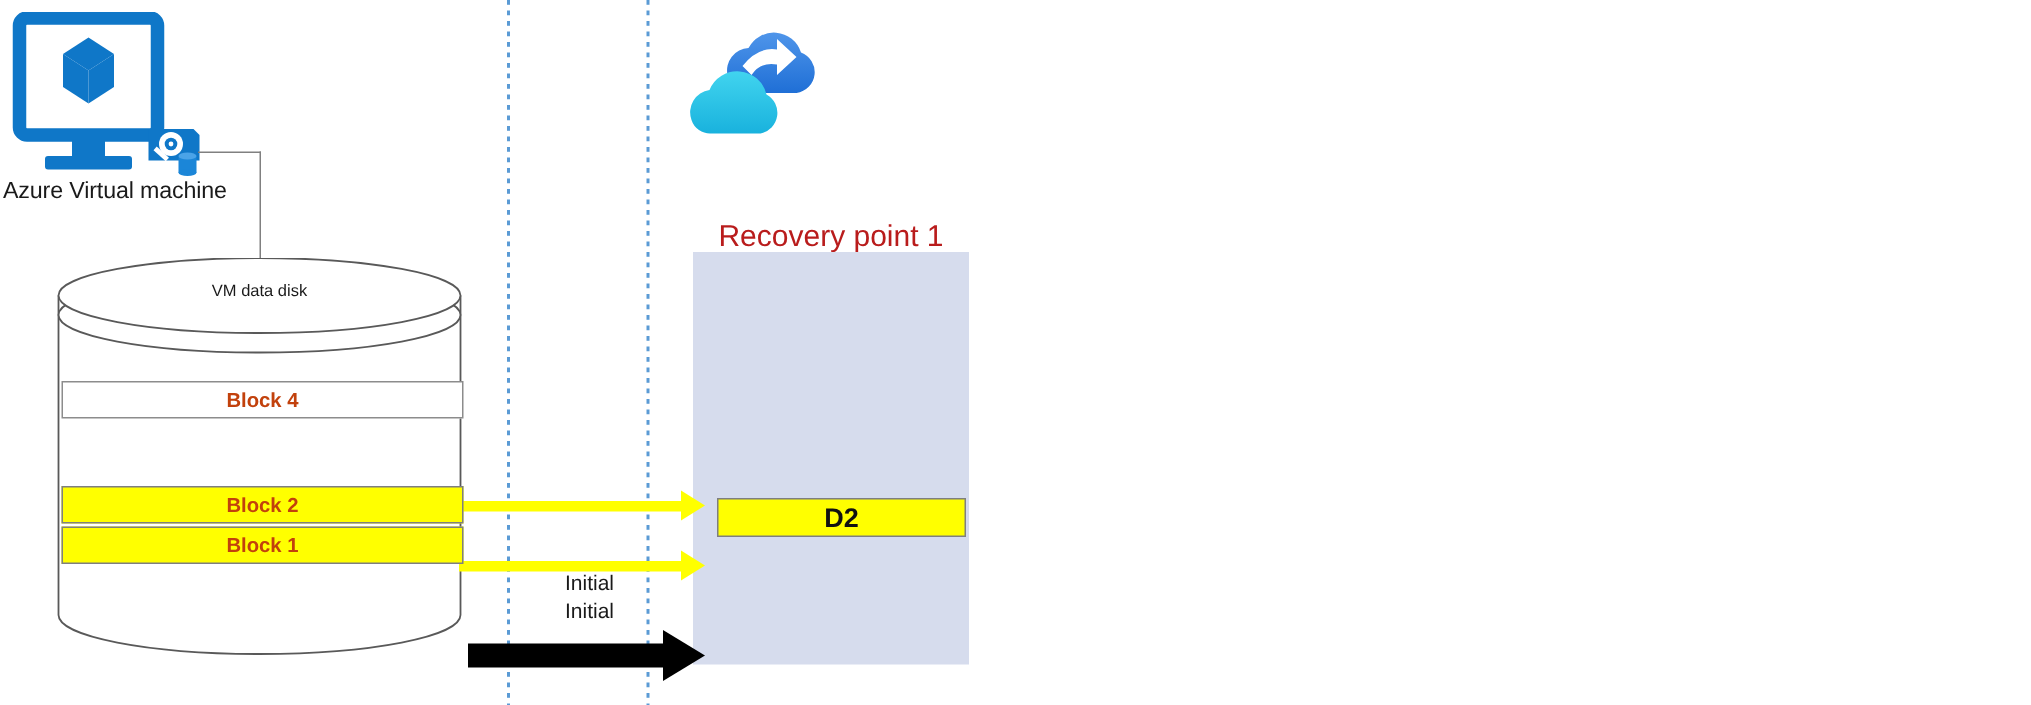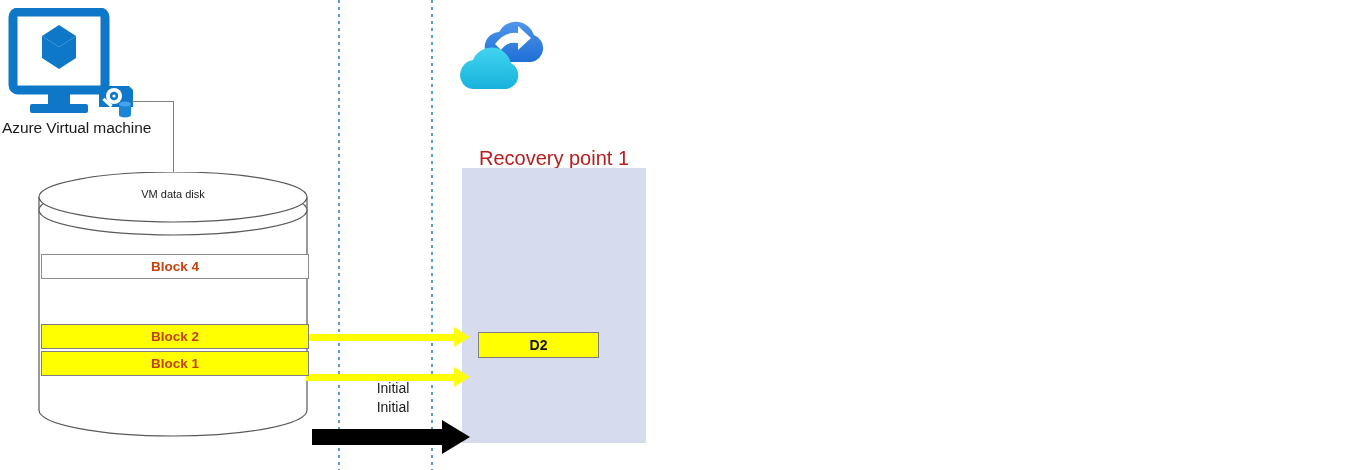--- a/index.html
+++ b/index.html
@@ -101,29 +101,29 @@
     left: 462px;
     top: 147px;
     width: 184px;
     text-align: center;
     font-size: 20px;
     color: #b91c1c;
   }
   .dbox {
     position: absolute;
     left: 478px;
-    width: 121px;
+    width: 166px;
     height: 26px;
     box-sizing: border-box;
     background: #ffff00;
     border: 1.5px solid #7f7f7f;
     display: flex;
     align-items: center;
     justify-content: center;
-    font-size: 14px;
+    font-size: 18px;
     font-weight: bold;
     color: #111111;
   }
 
   
   .yarrow-shaft {
     position: absolute;
     height: 7px;
     background: #ffff00;
   }

